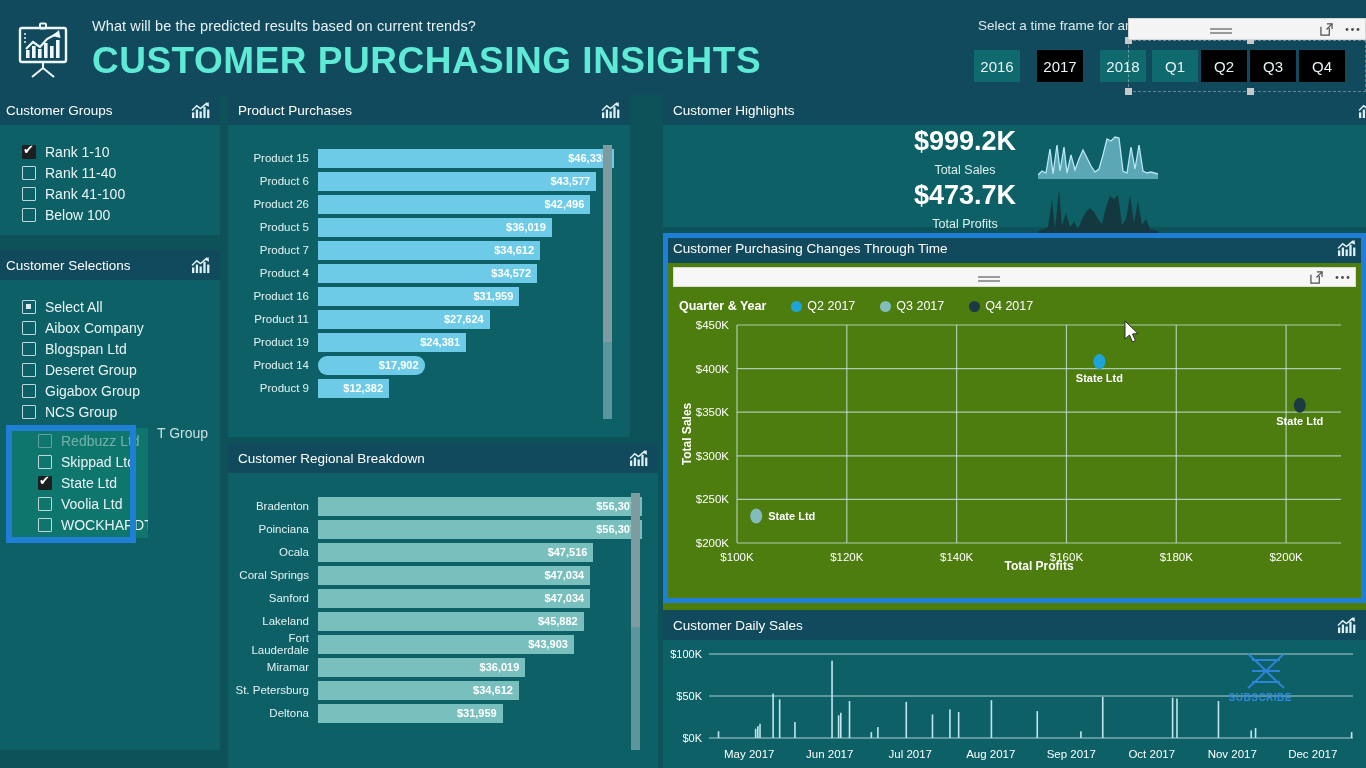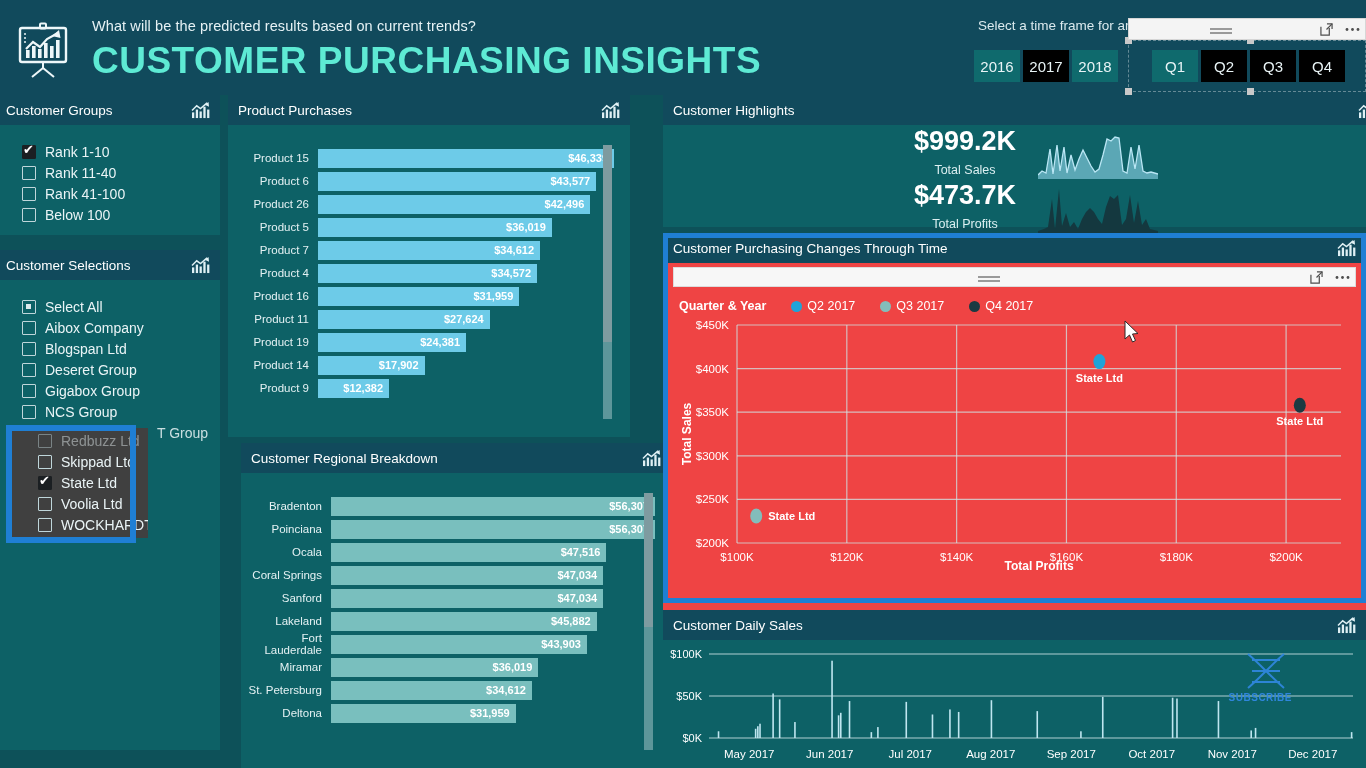--- a/index.html
+++ b/index.html
@@ -24,21 +24,21 @@
   }
   .hdr-title {
     position: absolute; left: 92px; top: 40px;
     font-size: 37px; font-weight: bold; color: #5eead4;
     letter-spacing: .5px; white-space: nowrap;
   }
   .tf-label {
     position: absolute; left: 978px; top: 18px;
     font-size: 13.5px; color: #dbeaee;
   }
-  .yearbar { position: absolute; left: 974px; top: 50px; display: flex; gap: 3px; }
+  .yearbar { position: absolute; left: 974px; top: 50px; display: flex; gap: 17px; }
   .qbar { position: absolute; left: 1152px; top: 50px; display: flex; gap: 3px; }
   .tbtn {
     width: 46px; height: 32px; display: flex; align-items: center; justify-content: center;
     font-size: 15px; color: #e9f4f6; background: #0f6a6d;
     border: 0; cursor: pointer;
   }
   .tbtn.sel { background: #000000; }
   .tbtn.q { width: 46px; }
 
   
@@ -89,26 +89,26 @@
   }
   .chk-lbl { font-size: 14px; color: #eaf4f6; white-space: nowrap; }
 
   
   .hl-box {
     position: absolute; left: 6px; top: 425px; width: 130px; height: 118px;
     border: 6px solid #1f7fd4; pointer-events: none; z-index: 40;
   }
   .popup-list {
     position: absolute; left: 12px; top: 428px; width: 136px; height: 110px;
-    background: #404040; z-index: 35; padding-top: 0px; overflow: hidden;
+    background: #0f766e; z-index: 35; padding-top: 0px; overflow: hidden;
   }
 
   
   #p-products { left: 228px; top: 95px; width: 402px; height: 342px; }
-  #p-regional { left: 228px; top: 443px; width: 430px; height: 325px; margin-left: 13px; }
+  #p-regional { left: 228px; top: 443px; width: 430px; height: 325px; }
 
   .barchart { padding: 22px 16px 0 6px; position: relative; height: 100%; }
   .brow { display: flex; align-items: center; height: 22px; margin-bottom: 1px; }
   .blabel { width: 84px; text-align: right; font-size: 11.5px; color: #e4f1f3; padding-right: 9px; flex: 0 0 auto; }
   .btrack { flex: 1; position: relative; height: 19px; }
   .bfill {
     height: 19px; background: #6dcbe8; display: flex; align-items: center;
     justify-content: flex-end; padding-right: 6px;
     font-size: 11px; font-weight: bold; color: #ffffff;
   }
@@ -122,21 +122,21 @@
   
   #p-highlights { left: 663px; top: 95px; width: 724px; height: 132px; }
   .kpis { display: flex; height: 100%; align-items: center; padding: 0 20px; flex-direction: column; }
   .kpi { flex: 1; display: flex; align-items: center; }
   .kpi-txt { width: 146px; text-align: center; }
   .kpi-val { font-size: 27px; font-weight: bold; color: #ffffff; line-height: 1.1; }
   .kpi-lbl { font-size: 12.5px; color: #dceff1; margin-top: 7px; }
   .kpi-spark { width: 120px; height: 54px; }
 
   
-  #p-scatter { left: 663px; top: 233px; width: 703px; height: 470px; background: #ef4444; }
+  #p-scatter { left: 663px; top: 233px; width: 703px; height: 470px; background: #4d7c0f; }
   .sel-border {
     position: absolute; left: 663px; top: 233px; width: 703px; height: 370px;
     border: 5px solid #1f7fd4; pointer-events: none; z-index: 20;
   }
   .sc-chrome {
     position: absolute; left: 10px; top: 34px; width: 683px; height: 20px;
     background: #f7f7f7; display: flex; align-items: center; border: 1px solid #dcdcdc;
   }
   .sc-legend {
     position: absolute; left: 16px; top: 66px; display: flex; align-items: center; gap: 25px;
@@ -406,21 +406,21 @@
         </div>
         <div class="brow">
           <div class="blabel">Product 19</div>
           <div class="btrack">
             <div class="bfill" style="width: 50%; padding-left: 18px;">$24,381</div>
           </div>
         </div>
         <div class="brow">
           <div class="blabel">Product 14</div>
           <div class="btrack">
-            <div class="bfill" style="width: 36%;">$17,902</div>
+            <div class="bfill" style="width: 36%; border-radius: 9px;">$17,902</div>
           </div>
         </div>
         <div class="brow">
           <div class="blabel">Product 9</div>
           <div class="btrack">
             <div class="bfill" style="width: 24%;">$12,382</div>
           </div>
         </div>
       </div>
     <div class="vscroll">

